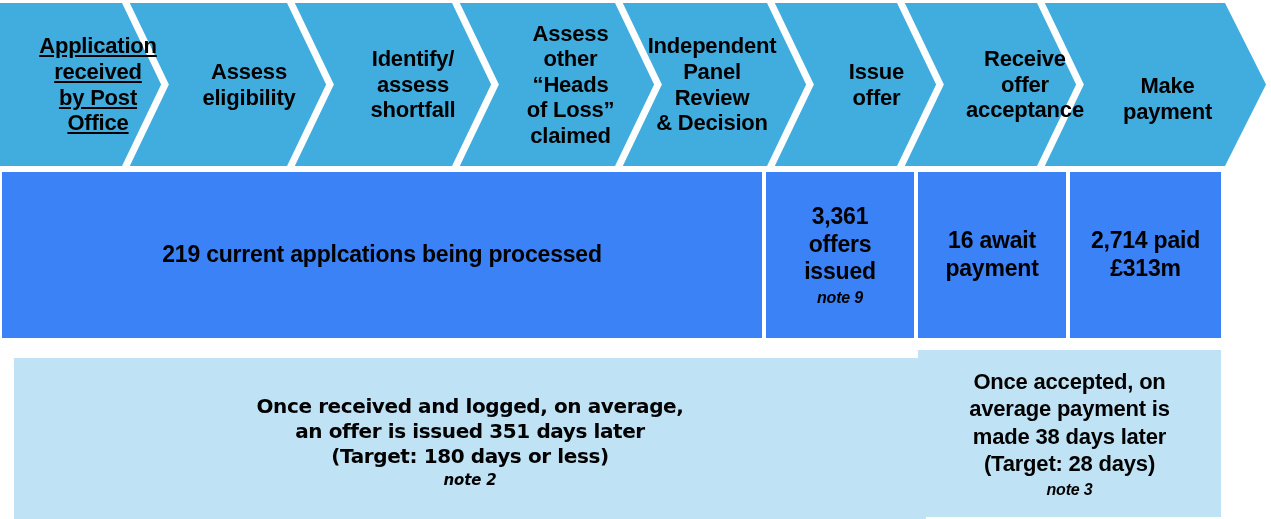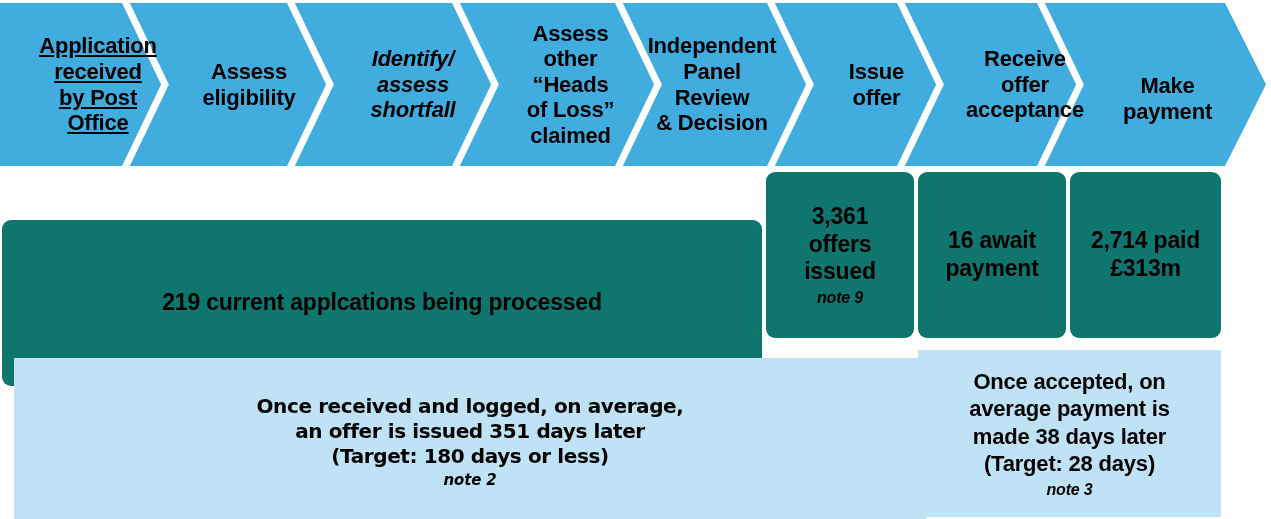--- a/index.html
+++ b/index.html
@@ -59,31 +59,30 @@
     position: absolute;
     left: 2px;
     top: 172px;
     width: 1219px;
     height: 166px;
   }
   .stat-box {
     position: absolute;
     top: 0;
     height: 166px;
-    background: #0f766e;
+    background: #3b82f6;
     display: flex;
     flex-direction: column;
     align-items: center;
     justify-content: center;
     text-align: center;
     font-weight: bold;
     font-size: 23px;
     line-height: 1.2;
     letter-spacing: -0.2px;
-    border-radius: 9px;
   }
   .stat-box .stat-text { white-space: pre-line; }
   .note {
     font-style: italic;
     font-weight: bold;
     font-size: 16px;
     line-height: 1.2;
     margin-top: 2px;
   }
 
@@ -144,21 +143,21 @@
     <div class="chev-label" style="left:28px; width:140px;">
       <span style="white-space: pre-line; text-decoration: underline;">Application
 received
 by Post
 Office</span>
     </div>
     <div class="chev-label" style="left:184px; width:130px;">
       <span style="white-space: pre-line;">Assess
 eligibility</span>
     </div>
-    <div class="chev-label" style="left:348px; width:130px;font-style:italic;">
+    <div class="chev-label" style="left:348px; width:130px;">
       <span style="white-space: pre-line;">Identify/
 assess
 shortfall</span>
     </div>
     <div class="chev-label" style="left:508px; width:125px;">
       <span style="white-space: pre-line;">Assess
 other
 “Heads
 of Loss”
 claimed</span>
@@ -179,21 +178,21 @@
 acceptance</span>
     </div>
     <div class="chev-label" style="left:1100px; width:135px;">
       <span style="white-space: pre-line; margin-top: 28px;">Make
 payment</span>
     </div>
   </div>
 
   <div class="stat-row">
 
-    <div class="stat-box" style="left:0px; width:760px;margin-top:48px;">
+    <div class="stat-box" style="left:0px; width:760px;">
       <span class="stat-text">219 current applcations being processed</span>
     </div>
 
     <div class="stat-box" style="left:764px; width:148px;">
       <span class="stat-text">3,361
 offers
 issued</span>
       <span class="note">note 9</span>
     </div>
 

